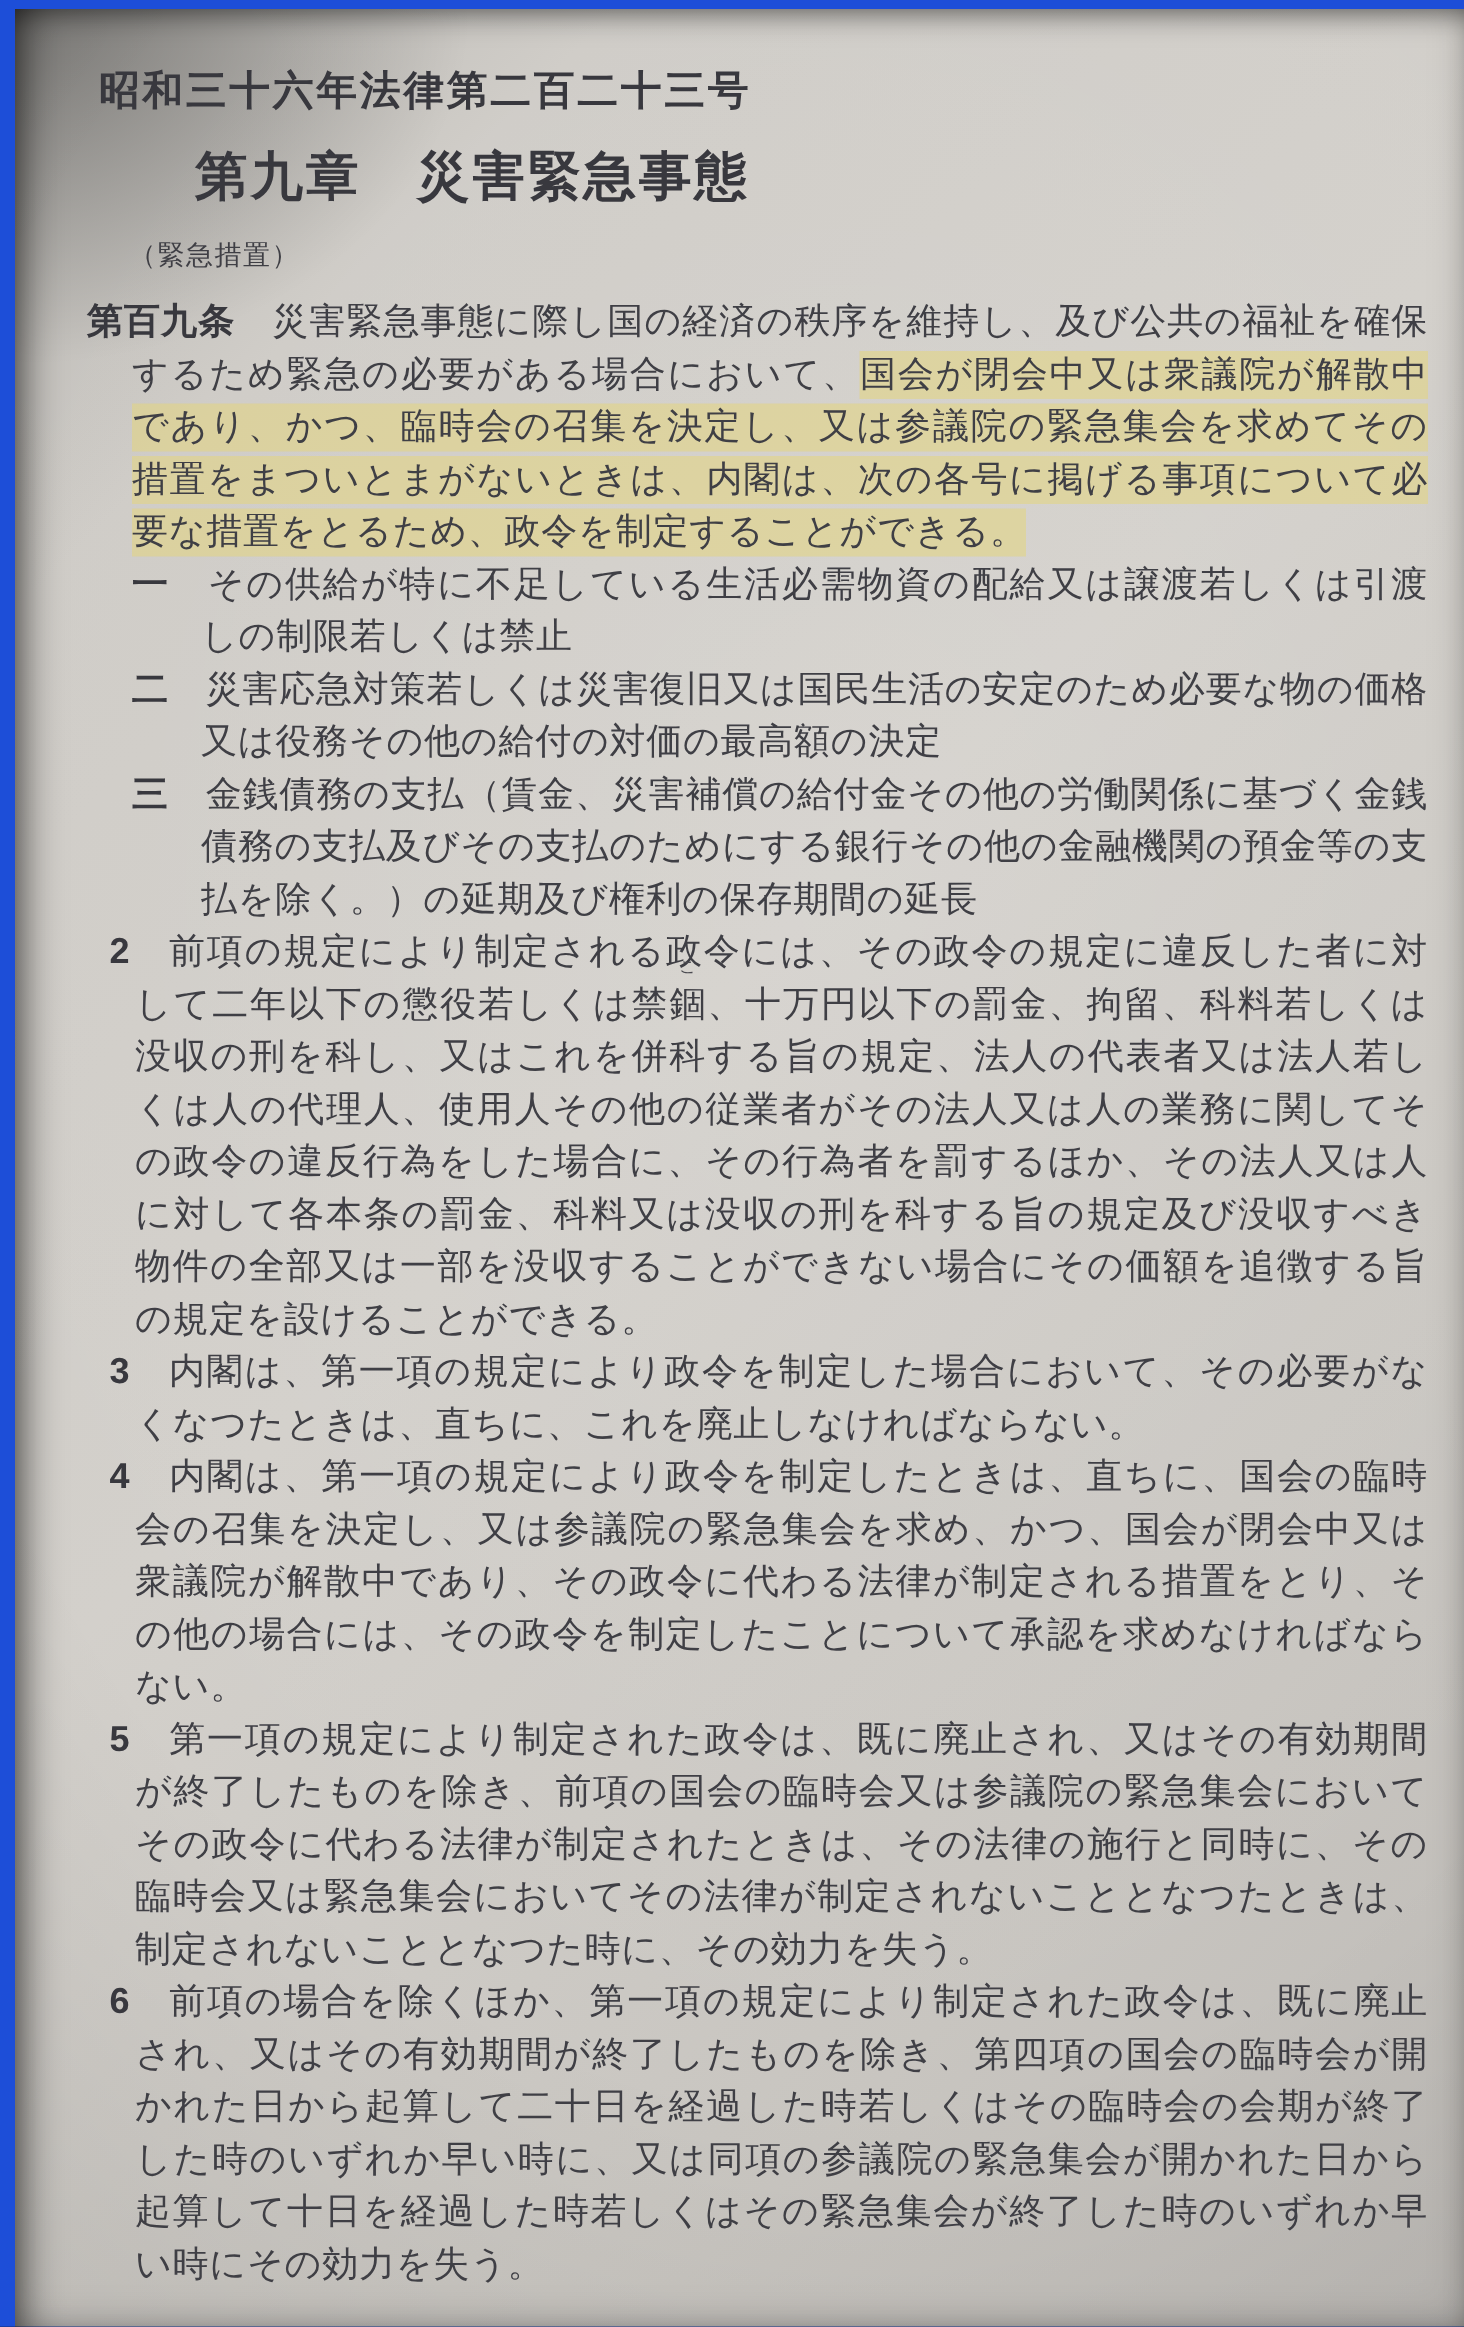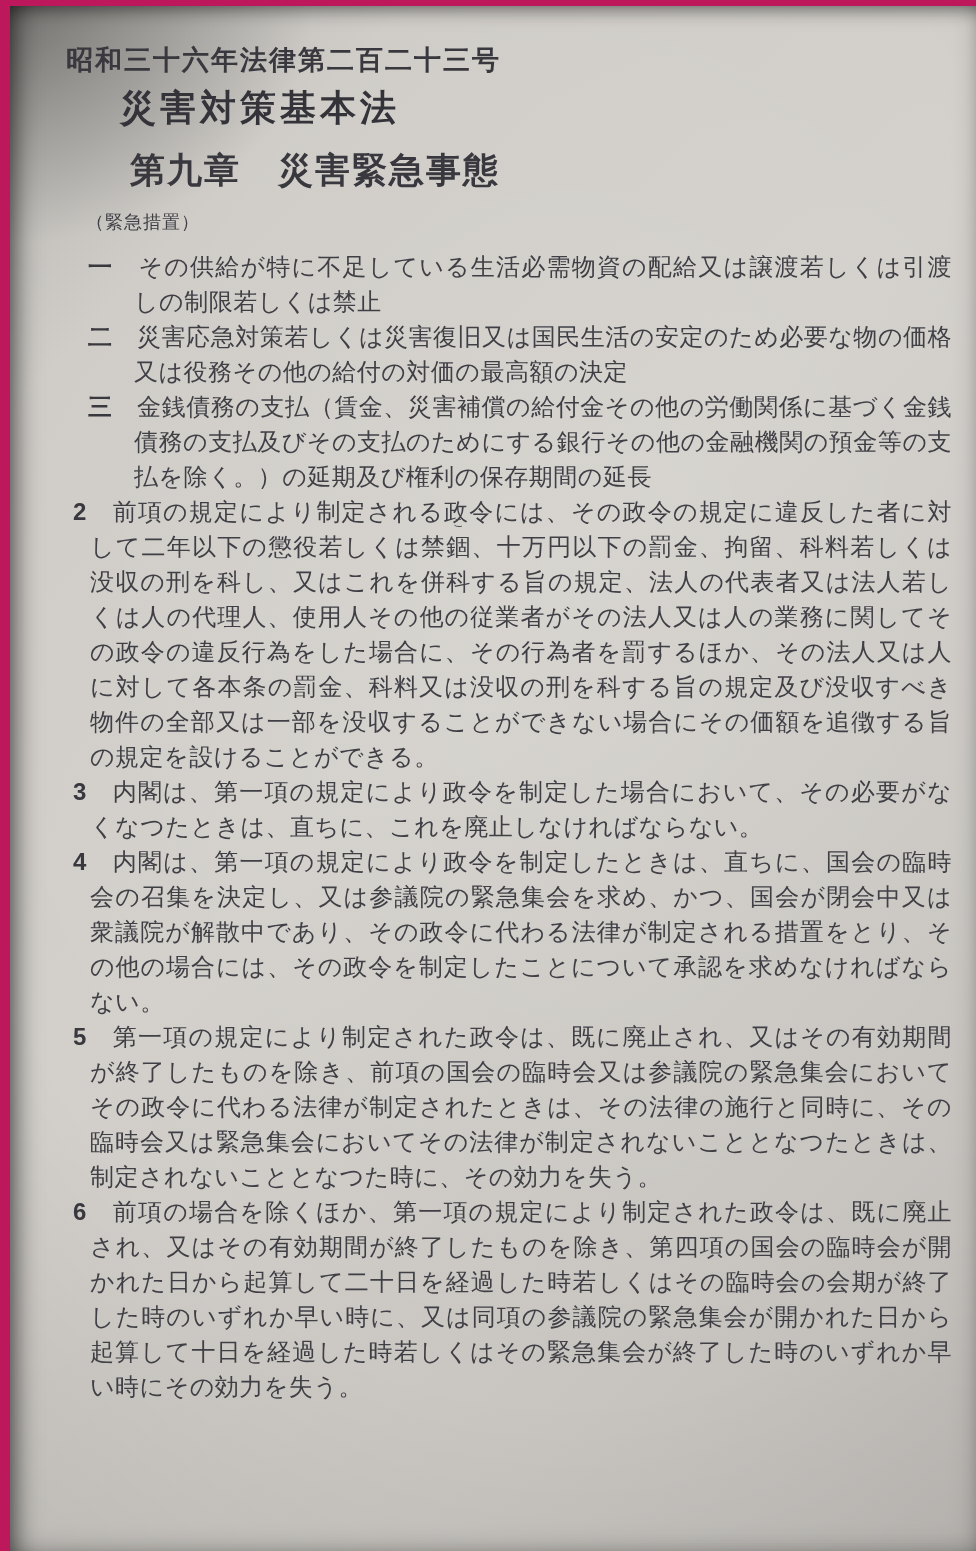--- a/index.html
+++ b/index.html
@@ -1,21 +1,21 @@
 <!DOCTYPE html>
 <html lang="ja"><head>
 <meta charset="utf-8">
 <style>
   html,body{margin:0;padding:0;}
   body{
     width:976px;height:1551px;position:relative;overflow:hidden;
     background:#0b0b0b;
     font-family:"Liberation Sans","DejaVu Sans",sans-serif;
   }
-  .photo{position:absolute;inset:0;background:#be185d;}
+  .photo{position:absolute;inset:0;background:#1d4ed8;}
   .paper{
     position:absolute;left:10px;top:6px;right:0;bottom:0;
     background:linear-gradient(135deg,#b5b3af 0%,#cfccc7 16%,#d3d0cb 45%,#c8c5c0 78%,#bdbab6 100%);
     box-shadow:inset 20px 0 26px -14px rgba(0,0,0,0.55),
                inset 0 12px 20px -10px rgba(0,0,0,0.5),
                inset -6px -8px 30px -12px rgba(0,0,0,0.25);
   }
   .paper::before{
     content:"";position:absolute;inset:0;pointer-events:none;
     background:radial-gradient(45% 22% at 0% 0%,rgba(0,0,0,0.35),transparent 70%),
@@ -60,24 +60,24 @@
     font-size:11px;letter-spacing:0;line-height:11px;color:#4a4a50;
   }
 </style>
 </head>
 <body>
 
 <div class="photo">
   <div class="paper">
     <div class="content">
       <div class="law-number">昭和三十六年法律第二百二十三号</div>
-      <div class="doc-title">災害対策基本法</div>
       <div class="chapter">第九章　災害緊急事態</div>
       <div class="section-label">（緊急措置）</div>
       <div class="article-body" id="article-body">
+          <div class="para lead"><span class="art-no">第百九条</span><span>　災害緊急事態に際し国の経済の秩序を維持し、及び公共の福祉を確保するため緊急の必要がある場合において、</span><span class="hl">国会が閉会中又は衆議院が解散中であり、かつ、臨時会の召集を決定し、又は参議院の緊急集会を求めてその措置をまついとまがないときは、内閣は、次の各号に掲げる事項について必要な措置をとるため、政令を制定することができる。</span></div>
           <div class="para item"><span class="item-no">一</span>　その供給が特に不足している生活必需物資の配給又は譲渡若しくは引渡しの制限若しくは禁止</div>
           <div class="para item"><span class="item-no">二</span>　災害応急対策若しくは災害復旧又は国民生活の安定のため必要な物の価格又は役務その他の給付の対価の最高額の決定</div>
           <div class="para item"><span class="item-no">三</span>　金銭債務の支払（賃金、災害補償の給付金その他の労働関係に基づく金銭債務の支払及びその支払のためにする銀行その他の金融機関の預金等の支払を除く。）の延期及び権利の保存期間の延長</div>
           <div class="para numbered"><span class="p-no">2</span>　<span>前項の規定により制定される政令には、その政令の規定に違反した者に対して二年以下の懲役若しくは禁</span><span class="ruby-wrap"><span class="rt">こ</span>錮</span><span>、十万円以下の罰金、拘留、科料若しくは没収の刑を科し、又はこれを併科する旨の規定、法人の代表者又は法人若しくは人の代理人、使用人その他の従業者がその法人又は人の業務に関してその政令の違反行為をした場合に、その行為者を罰するほか、その法人又は人に対して各本条の罰金、科料又は没収の刑を科する旨の規定及び没収すべき物件の全部又は一部を没収することができない場合にその価額を追徴する旨の規定を設けることができる。</span></div>
           <div class="para numbered"><span class="p-no">3</span>　<span>内閣は、第一項の規定により政令を制定した場合において、その必要がなくなつたときは、直ちに、これを廃止しなければならない。</span></div>
           <div class="para numbered"><span class="p-no">4</span>　<span>内閣は、第一項の規定により政令を制定したときは、直ちに、国会の臨時会の召集を決定し、又は参議院の緊急集会を求め、かつ、国会が閉会中又は衆議院が解散中であり、その政令に代わる法律が制定される措置をとり、その他の場合には、その政令を制定したことについて承認を求めなければならない。</span></div>
           <div class="para numbered"><span class="p-no">5</span>　<span>第一項の規定により制定された政令は、既に廃止され、又はその有効期間が終了したものを除き、前項の国会の臨時会又は参議院の緊急集会においてその政令に代わる法律が制定されたときは、その法律の施行と同時に、その臨時会又は緊急集会においてその法律が制定されないこととなつたときは、制定されないこととなつた時に、その効力を失う。</span></div>
           <div class="para numbered"><span class="p-no">6</span>　<span>前項の場合を除くほか、第一項の規定により制定された政令は、既に廃止され、又はその有効期間が終了したものを除き、第四項の国会の臨時会が開かれた日から起算して二十日を経過した時若しくはその臨時会の会期が終了した時のいずれか早い時に、又は同項の参議院の緊急集会が開かれた日から起算して十日を経過した時若しくはその緊急集会が終了した時のいずれか早い時にその効力を失う。</span></div>
         </div>
     </div>

